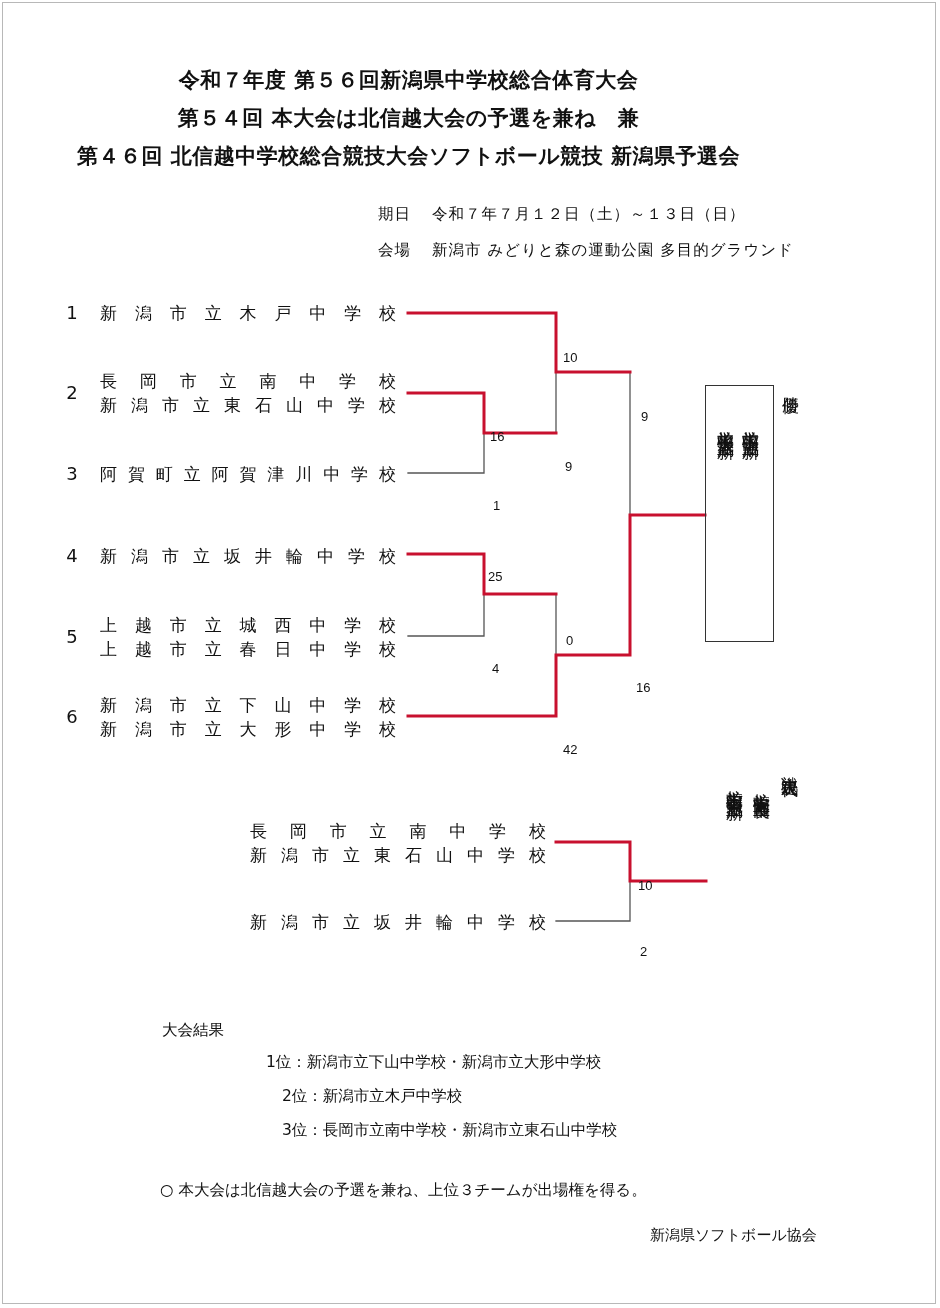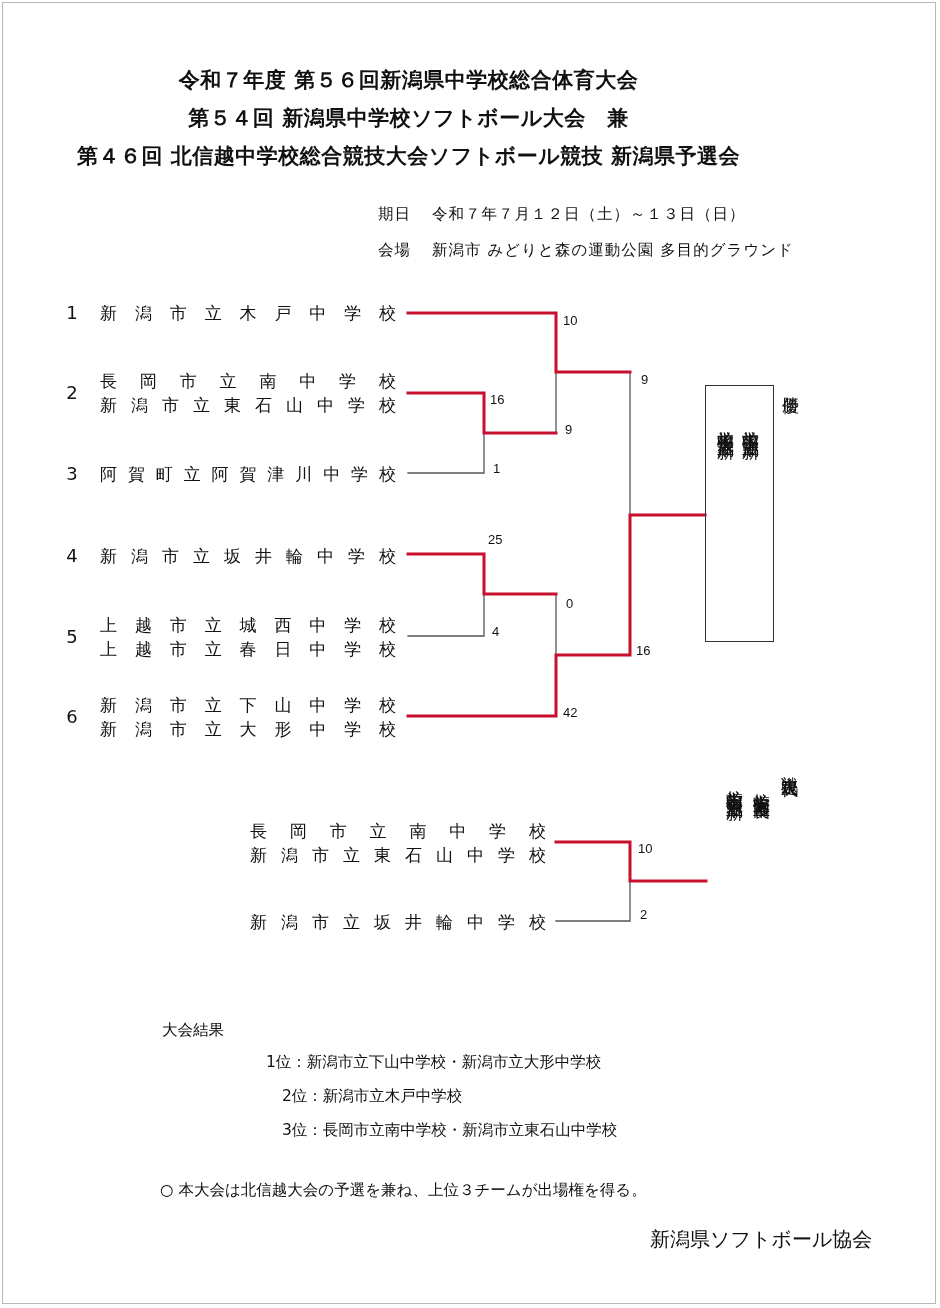--- a/index.html
+++ b/index.html
@@ -10,37 +10,37 @@
   .title { position:absolute; left:0; width:817px; text-align:center;
            font-size:21px; font-weight:bold; letter-spacing:0.5px; }
   .info { position:absolute; left:378px; font-size:15.5px; letter-spacing:1px; white-space:nowrap; }
   .info .lbl { display:inline-block; width:54px; }
   .seed { position:absolute; left:64px; font-size:18px; width:16px; text-align:center; }
   .team { position:absolute; left:100px; width:296px; font-size:17px;
           display:flex; justify-content:space-between; white-space:nowrap; }
   .team span { display:inline-block; }
   .team2 { position:absolute; left:250px; width:296px; font-size:17px;
           display:flex; justify-content:space-between; white-space:nowrap; }
-  .score { position:absolute; font-family:"Liberation Sans", sans-serif; font-size:13px; }
+  .score { position:absolute; font-family:"Liberation Sans", sans-serif; font-size:13px;margin-top:37px; }
   .vert { position:absolute; writing-mode:vertical-rl; text-orientation:upright;
           font-size:17px; line-height:22px; letter-spacing:-1.5px; white-space:nowrap; }
   .champ-box { position:absolute; left:705px; top:385px; width:69px; height:257px;
                border:1.5px solid #333; box-sizing:border-box; }
   .results { position:absolute; font-size:15.5px; white-space:nowrap; }
   .note { position:absolute; left:160px; top:1180px; font-size:15.5px; white-space:nowrap;text-align:center; }
-  .org { position:absolute; left:650px; top:1226px; font-size:20px; white-space:nowrap; }
+  .org { position:absolute; left:650px; top:1226px; font-size:15px; white-space:nowrap; }
   svg { position:absolute; left:0; top:0; }
 </style>
 </head>
 <body>
 
 <div class="page"></div>
 
 <div class="title" style="top:66px">令和７年度 第５６回新潟県中学校総合体育大会</div>
-<div class="title" style="top:104px">第５４回 新潟県中学校ソフトボール大会　兼</div>
+<div class="title" style="top:104px">第５４回 本大会は北信越大会の予選を兼ね　兼</div>
 <div class="title" style="top:142px">第４６回 北信越中学校総合競技大会ソフトボール競技 新潟県予選会</div>
 
 <div class="info" style="top:204px">
   <span class="lbl">期日</span><span>令和７年７月１２日（土）～１３日（日）</span>
 </div>
 <div class="info" style="top:240px">
   <span class="lbl">会場</span><span>新潟市 みどりと森の運動公園 多目的グラウンド</span>
 </div>
 
 <svg width="940" height="1308">

